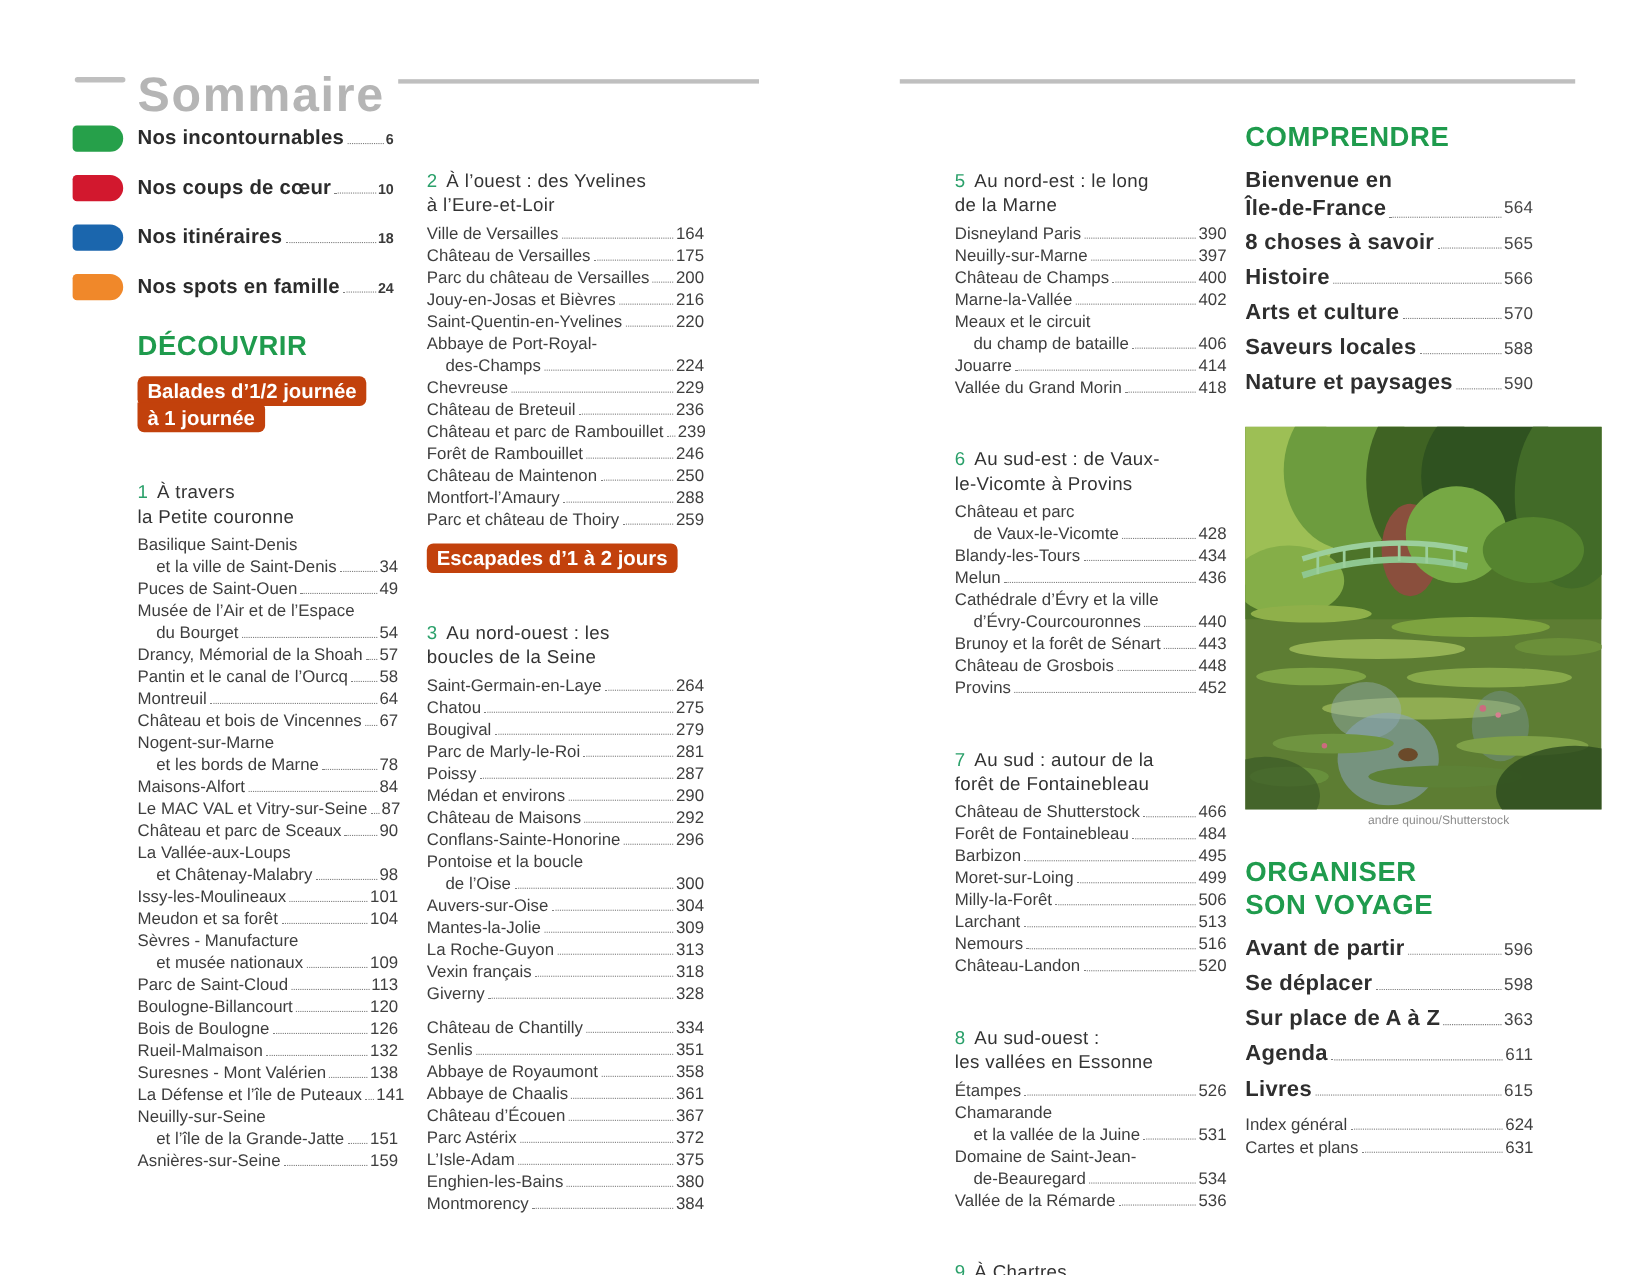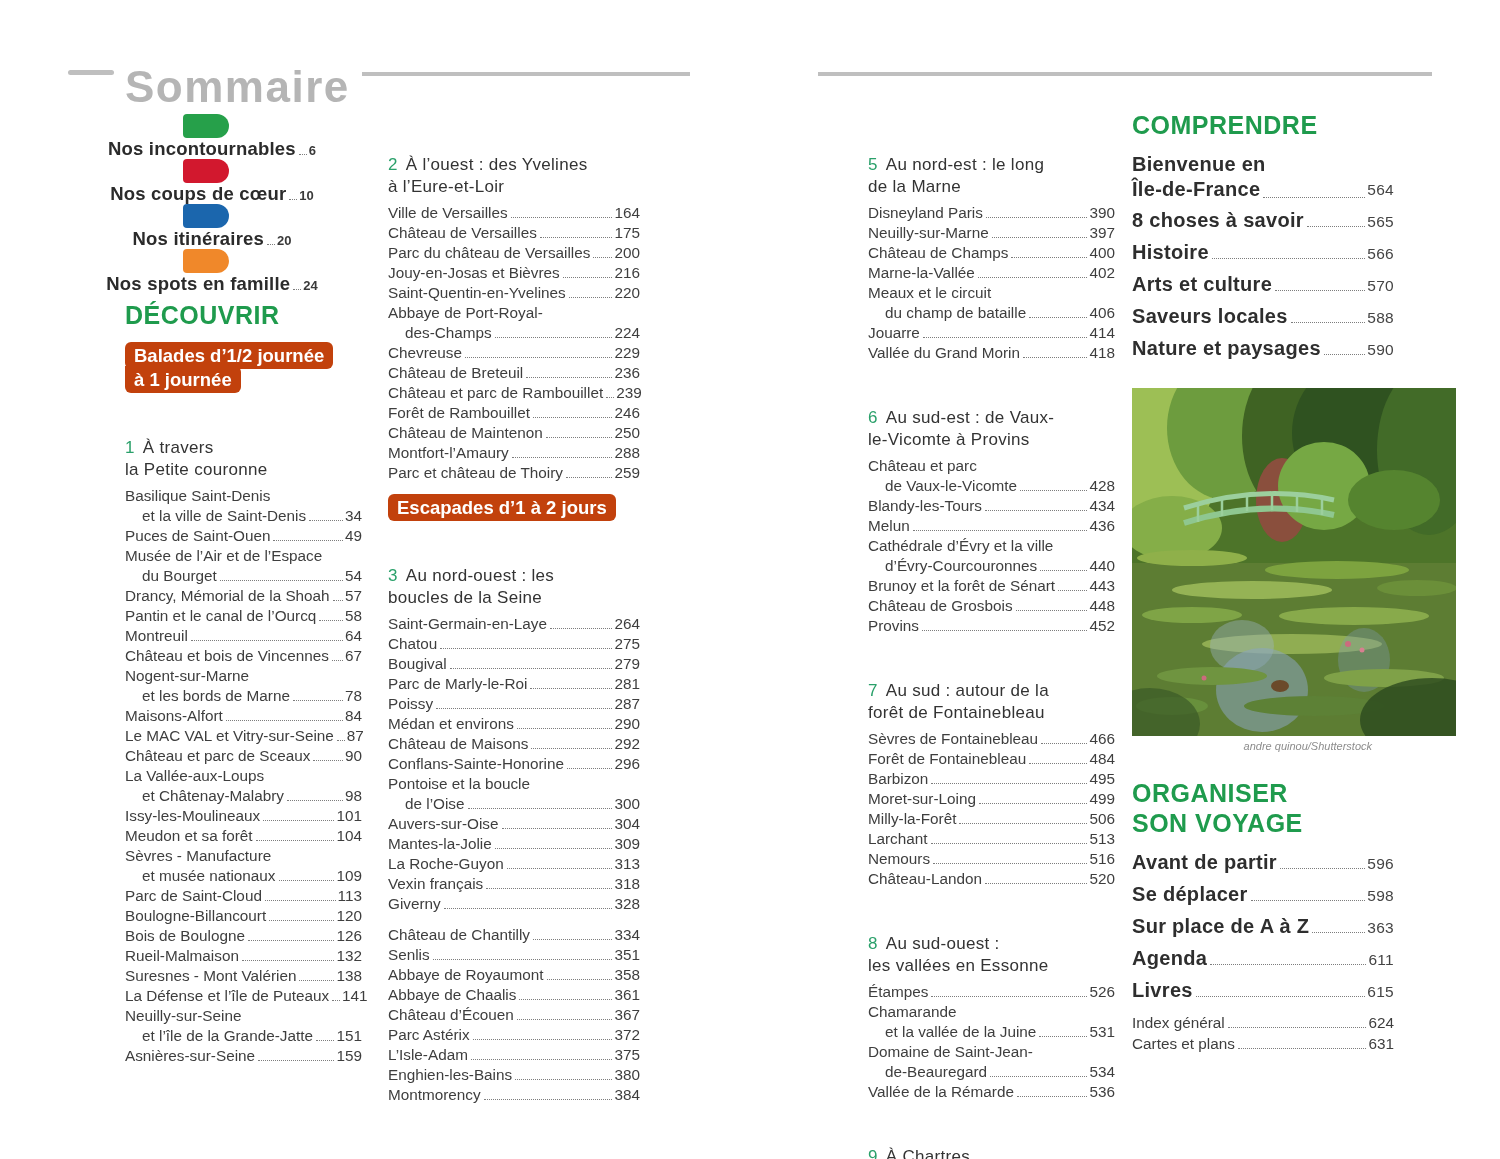--- a/index.html
+++ b/index.html
@@ -6,21 +6,21 @@
   body{width:1500px;height:1159px;background:#ffffff;position:relative;
        font-family:"Liberation Sans", sans-serif;color:#3e3e3e;}
   .hline{position:absolute;background:#bfbfbf;}
   #short-line{left:68px;top:70px;width:46px;height:5px;border-radius:3px;}
   #left-line{left:362px;top:72px;width:328px;height:4px;}
   #right-line{left:818px;top:72px;width:614px;height:4px;}
   #page-title{position:absolute;left:125px;top:33px;font-size:44px;font-weight:bold;
               color:#b5b5b5;letter-spacing:1.5px;}
   
   #legend{position:absolute;left:66px;top:114px;width:292px;}
-  .legend-row{display:flex;align-items:center;height:24px;margin-bottom:21px;flex-direction:column;}
+  .legend-row{display:flex;height:24px;margin-bottom:21px;}
   .pill{width:46px;height:24px;border-radius:4px 12px 12px 4px;margin-right:13px;flex:none;}
   .legend-main{flex:1;display:flex;align-items:baseline;}
   .legend-label{font-weight:bold;font-size:18.5px;color:#2b2b2b;white-space:nowrap;letter-spacing:0.2px;}
   .legend-main .leader{margin-bottom:2px;}
   .legend-pg{font-size:13px;font-weight:bold;color:#3a3a3a;}
   
   .col{position:absolute;}
   #col1{left:125px;top:300px;width:237px;}
   #col2{left:388px;top:110px;width:252px;}
   #col3{left:868px;top:110px;width:247px;}
@@ -45,21 +45,21 @@
   .big-items .entry-line{font-size:20px;line-height:25px;font-weight:bold;color:#2e2e2e;letter-spacing:0.3px;}
   .big-items .entry-line.cont{padding-left:0;align-items:flex-end;}
   .big-items .pg{font-size:15.5px;font-weight:normal;color:#444444;}
   .big-items .leader{margin-bottom:4px;}
   .small-items{margin-top:8px;}
   .small-items .entry-line{font-size:15.3px;line-height:21px;}
   
   .photo{width:324px;height:348px;margin-top:26px;}
   .photo svg{display:block;}
   .credit{width:324px;box-sizing:border-box;text-align:right;padding-right:84px;
-          font-size:11px;font-style:italic;color:#8c8c8c;margin:4px 0 26px;}
+          font-size:11px;color:#8c8c8c;margin:4px 0 26px;}
   
   .callout{margin-top:18px;width:240px;box-sizing:border-box;border:2.5px solid #b43378;
            border-radius:14px;padding:14px 10px 13px 12px;position:relative;}
   .callout-pin{position:absolute;left:13px;top:17px;}
   .callout-text{padding-left:35px;color:#b02e74;font-weight:bold;font-size:19.5px;line-height:26px;}
 </style>
 </head>
 <body>
 
 <div class="hline" id="short-line"></div>
@@ -82,21 +82,21 @@
         <span class="legend-label">Nos coups de cœur</span>
         <span class="leader"></span>
         <span class="legend-pg">10</span>
       </span>
     </div>
     <div class="legend-row">
       <span class="pill" style="background: rgb(27, 102, 173);"></span>
       <span class="legend-main">
         <span class="legend-label">Nos itinéraires</span>
         <span class="leader"></span>
-        <span class="legend-pg">20</span>
+        <span class="legend-pg">18</span>
       </span>
     </div>
     <div class="legend-row">
       <span class="pill" style="background: rgb(240, 136, 42);"></span>
       <span class="legend-main">
         <span class="legend-label">Nos spots en famille</span>
         <span class="leader"></span>
         <span class="legend-pg">24</span>
       </span>
     </div>
@@ -693,21 +693,21 @@
         </div>
       </div>
     </div>
     <div class="sec">
       <div class="sec-head">
         <div><span class="num">7</span><span>Au sud : autour de la</span></div>
         <div>forêt de Fontainebleau</div>
       </div>
       <div class="entry">
         <div class="entry-line">
-          <span class="etxt">Sèvres de Fontainebleau</span>
+          <span class="etxt">Château de Shutterstock</span>
           <span class="leader"></span>
           <span class="pg">466</span>
         </div>
       </div>
       <div class="entry">
         <div class="entry-line">
           <span class="etxt">Forêt de Fontainebleau</span>
           <span class="leader"></span>
           <span class="pg">484</span>
         </div>

